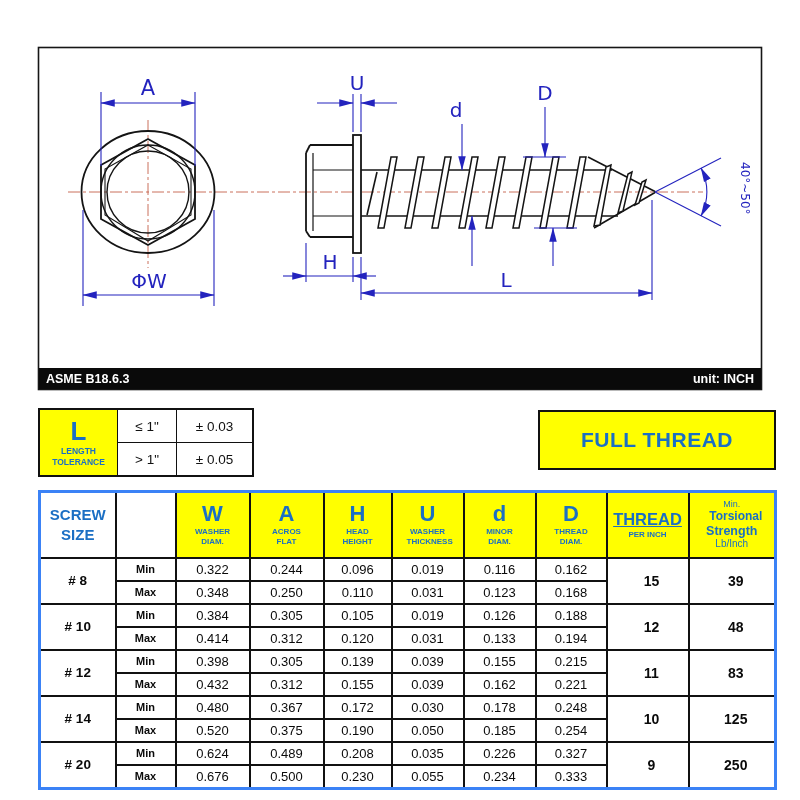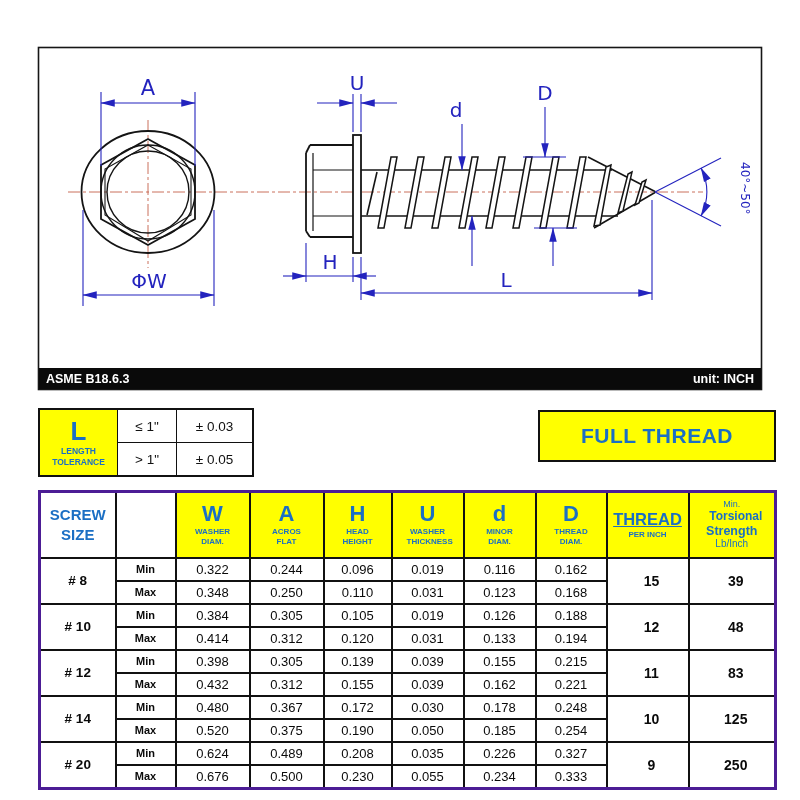--- a/index.html
+++ b/index.html
@@ -12,26 +12,26 @@
   
   table.tol{border-collapse:collapse;border:2.5px solid #111;background:#fff;}
   .tol td{border:1.6px solid #111;text-align:center;vertical-align:middle;}
   .tol .ycell{background:#ffff00;width:73px;height:62px;padding:0 2px;}
   .tol .ycell .big{color:#1b6fc4;font-size:26px;font-weight:bold;line-height:1.0;}
   .tol .ycell .cap{color:#1b6fc4;font-size:8.5px;font-weight:bold;line-height:1.25;margin-top:2px;}
   .tol td.cond{width:56px;height:30px;font-size:13.5px;color:#111;}
   .tol td.tolv{width:73px;height:30px;font-size:13.5px;color:#111;}
 
   
-  .banner{left:538px;top:410px;width:238px;height:52px;background:#ffff00;border:2.5px solid #111;
+  .banner{left:538px;top:410px;width:238px;height:60px;background:#ffff00;border:2.5px solid #111;
           box-sizing:border-box;display:flex;align-items:center;justify-content:center;}
   .banner span{color:#1b6fc4;font-size:21px;font-weight:bold;letter-spacing:.5px;}
 
   
-  table.spec{border-collapse:collapse;border:3px solid #4c1d95;table-layout:fixed;background:#fff;}
+  table.spec{border-collapse:collapse;border:3px solid #3b82f6;table-layout:fixed;background:#fff;}
   .spec th,.spec td{border:2px solid #111;text-align:center;vertical-align:middle;padding:0;}
   .spec thead tr{height:66px;}
   .spec th{background:#ffff00;color:#1b6fc4;font-weight:bold;}
   .spec th.corner,.spec th.blank{background:#fff;}
   .spec th.corner{font-size:15px;line-height:1.3;}
   .spec th .big{font-size:22px;line-height:1.05;}
   .spec th .cap{font-size:8px;line-height:1.3;width:42px;margin:2px auto 0;}
   .spec th.thread .t1{font-size:16.5px;line-height:1.1;text-decoration:underline;}
   .spec th.thread .t2{font-size:8px;margin-top:2px;}
   .spec th.strength .s1{font-size:9px;font-weight:normal;line-height:1.15;}

